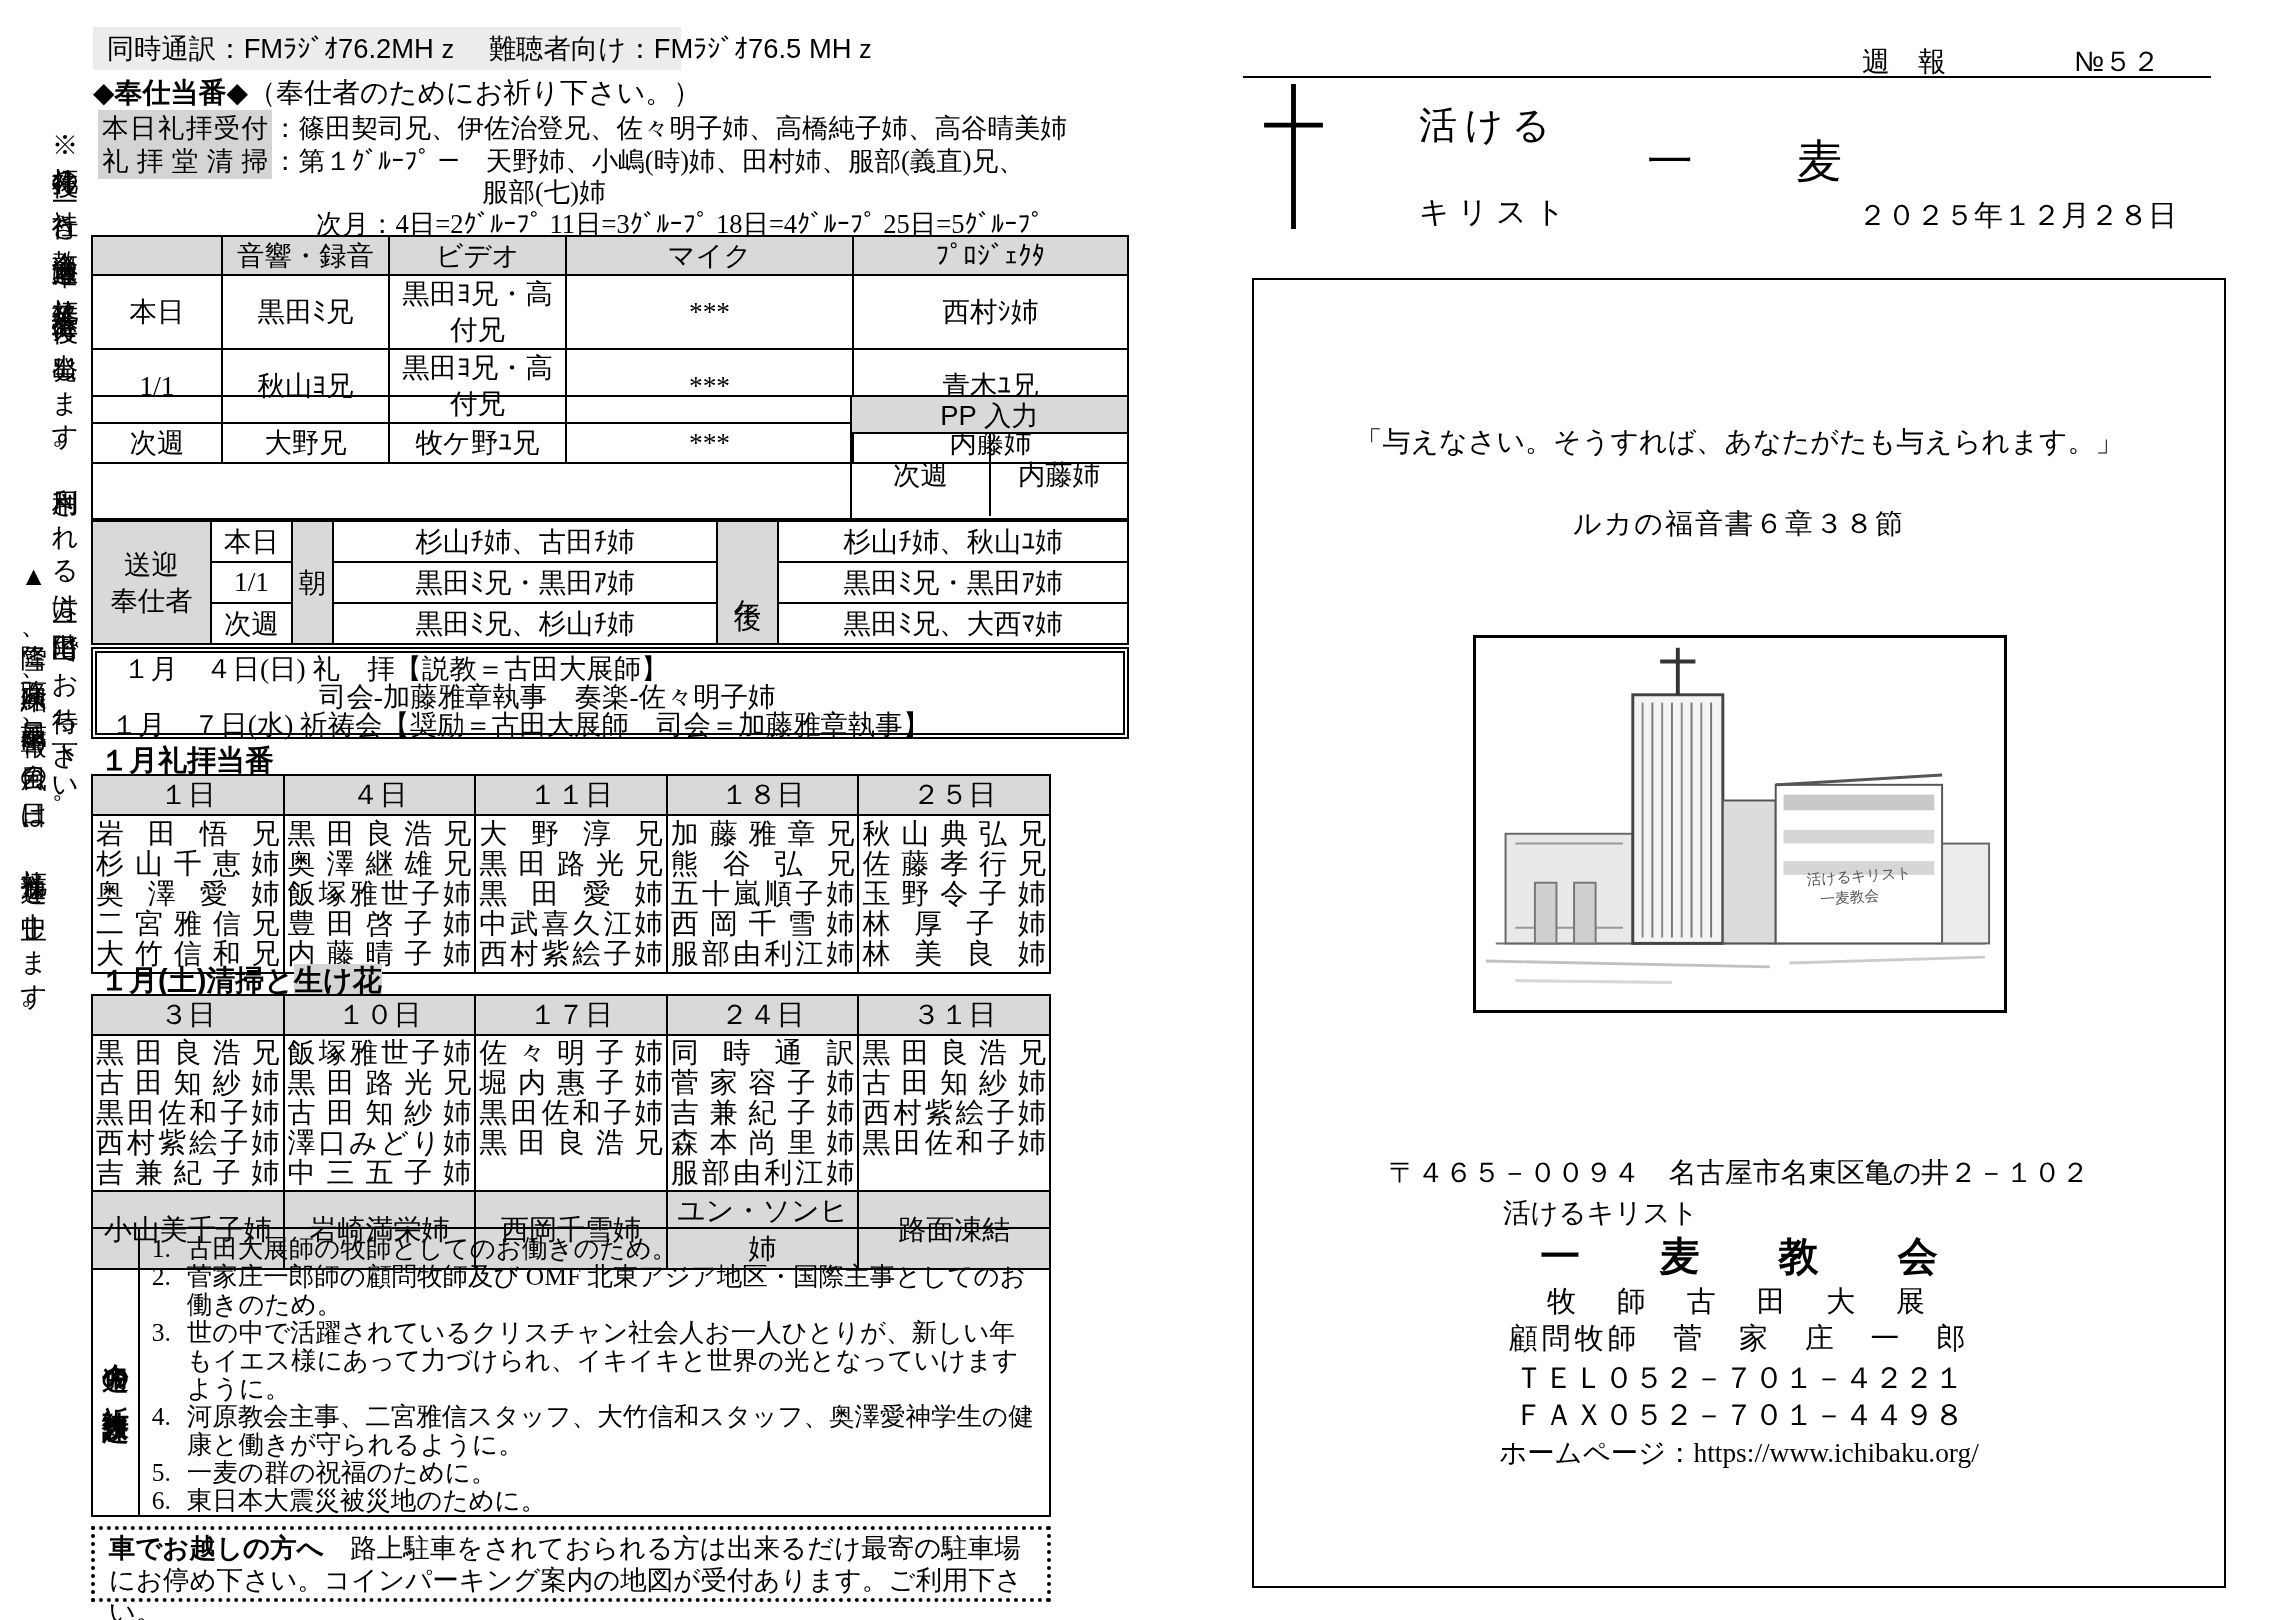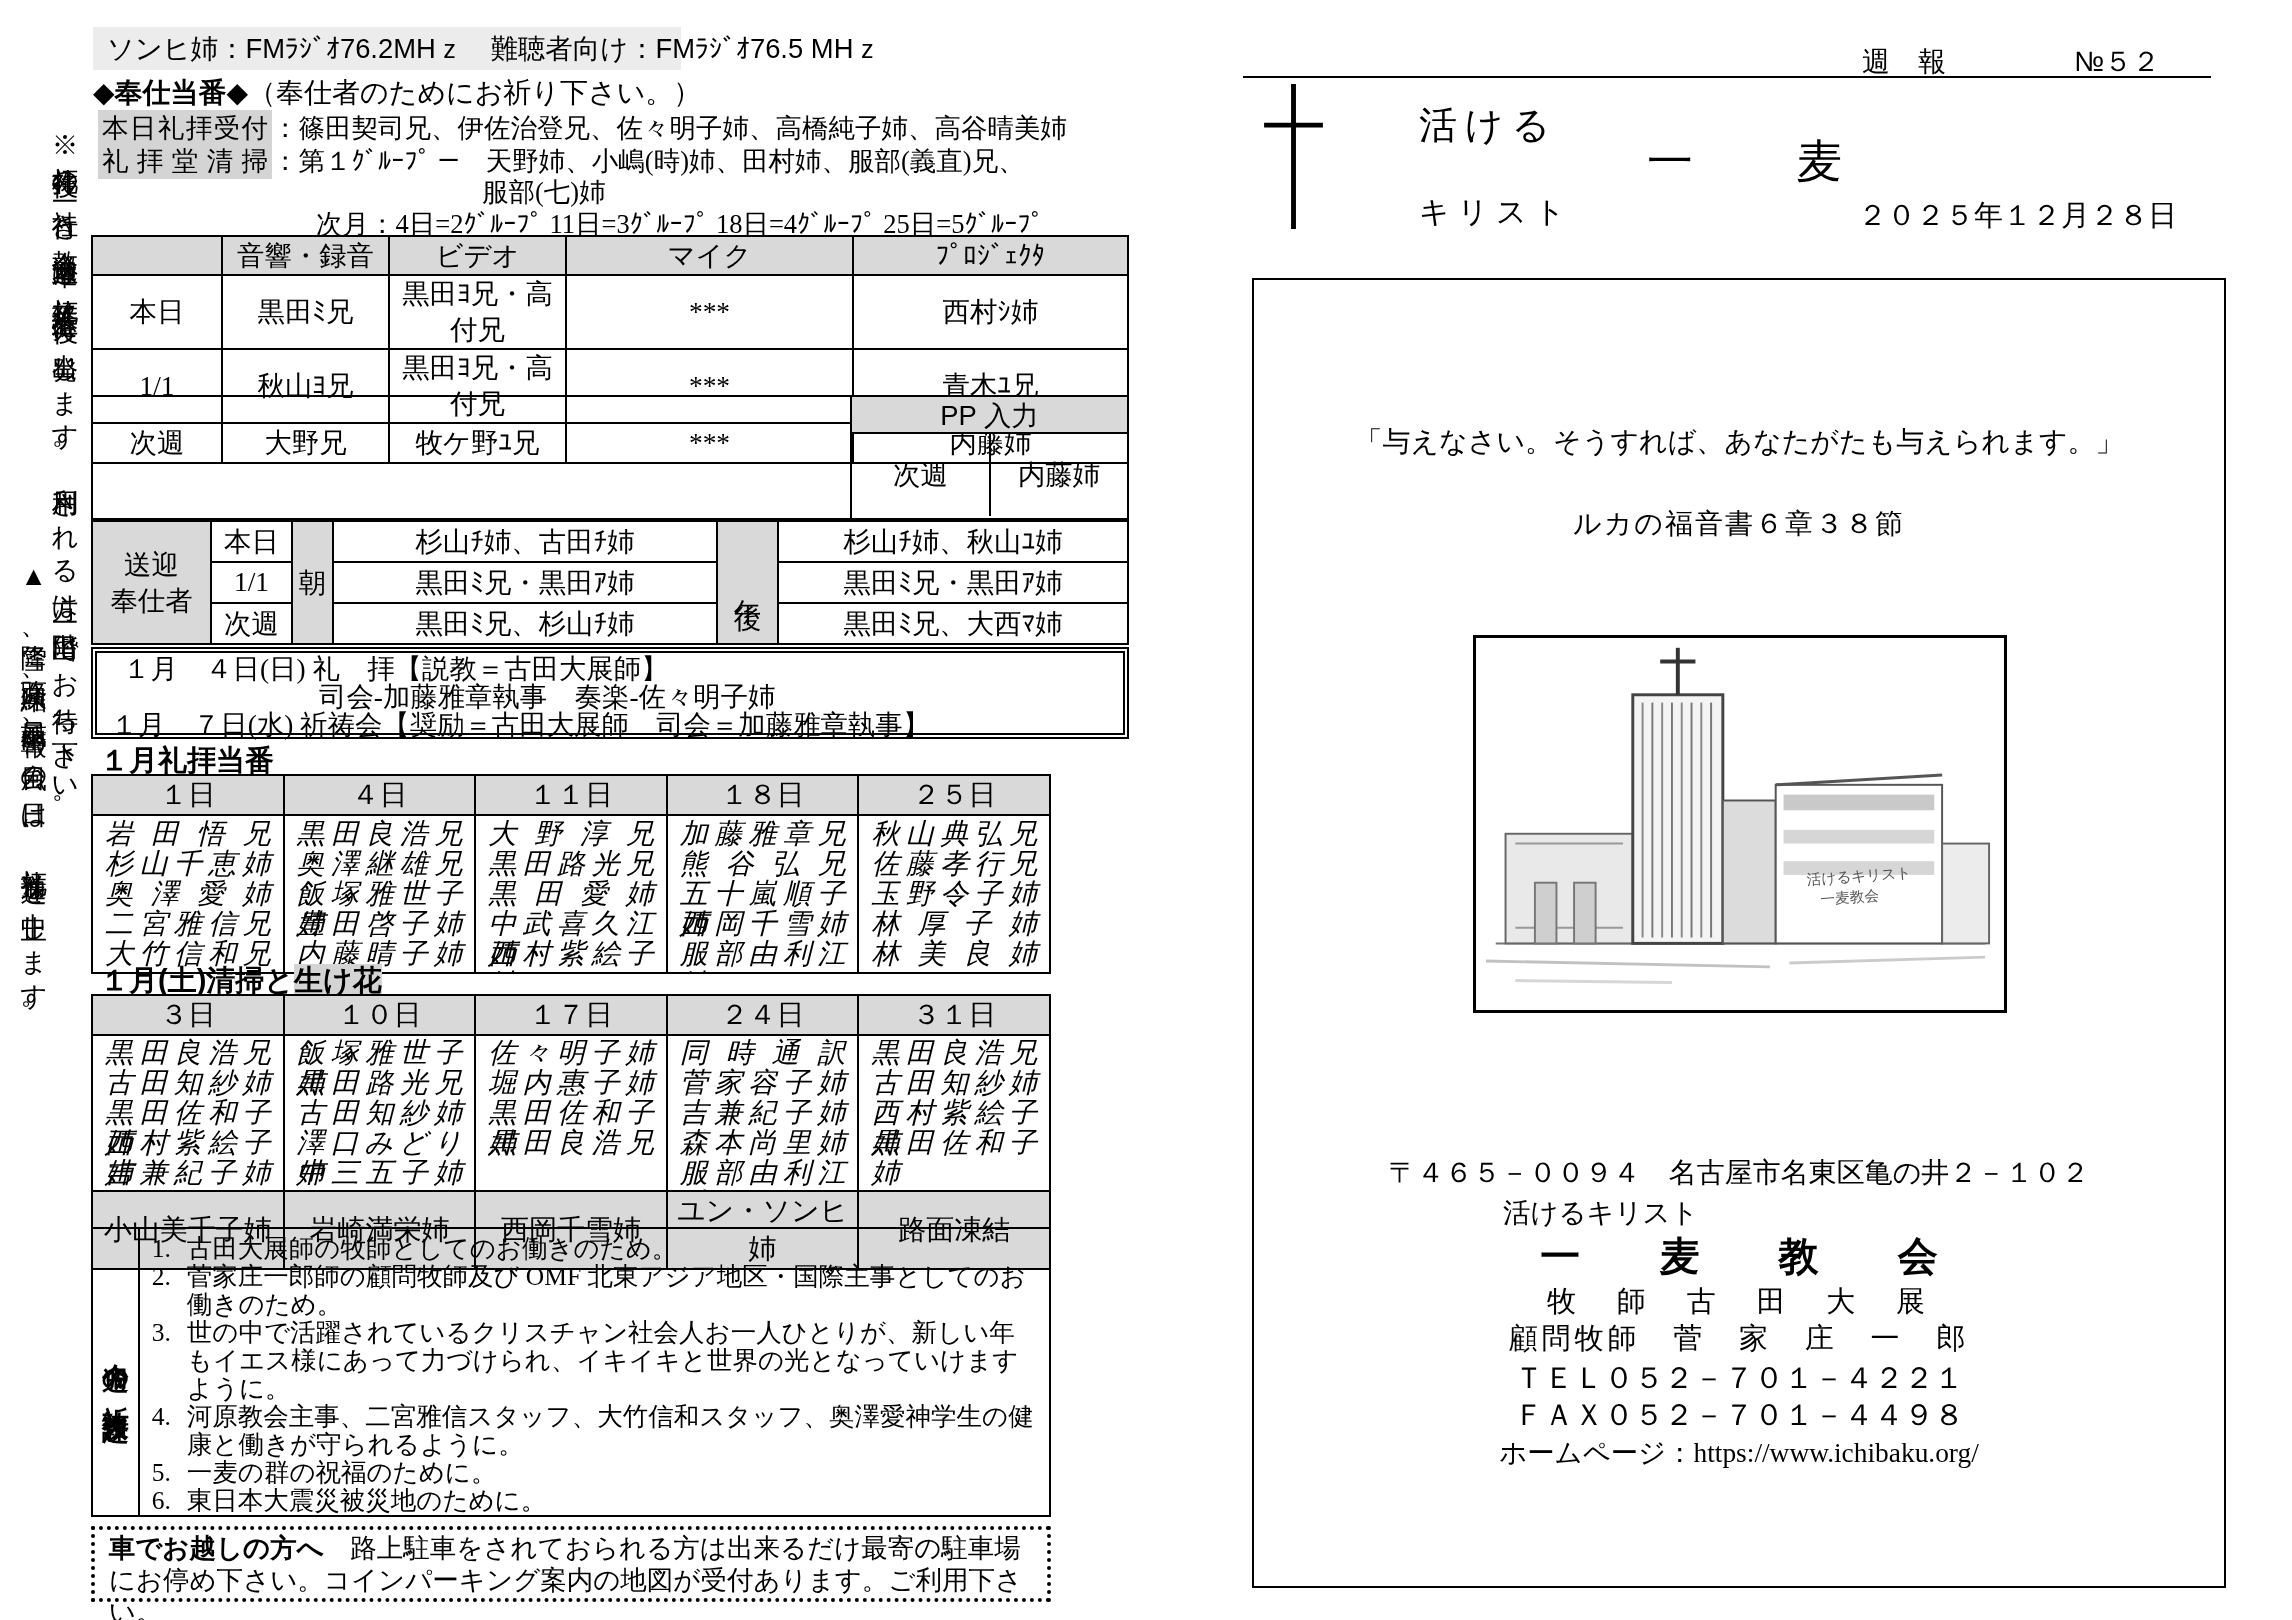--- a/index.html
+++ b/index.html
@@ -7,35 +7,35 @@
   #canvas{position:relative;width:2293px;height:1620px;background:#ffffff;color:#000;
           font-family:"Liberation Serif","DejaVu Serif",serif;overflow:hidden;}
   .abs{position:absolute;}
   .sans{font-family:"Liberation Sans","DejaVu Sans",sans-serif;}
   .b{font-weight:bold;}
   .gray{background:#d9d9d9;}
   .hl{background:#d4d4d4;}
   .vert{writing-mode:vertical-rl;text-orientation:upright;}
   table{border-collapse:collapse;table-layout:fixed;}
   td{border:2px solid #000;padding:0;text-align:center;vertical-align:middle;overflow:hidden;}
-  .jn{text-align:justify;text-align-last:justify;padding:0 12px;font-style:italic;}
+  .jn{text-align:justify;text-align-last:justify;padding:0 3px;}
   .lbl{display:inline-block;width:174px;text-align:justify;text-align-last:justify;padding:0 3.9px;}
   .nameln{height:30px;line-height:30px;}
   .cellline{display:block;}
   .ctr{text-align:center;width:100%;}
 </style>
 </head>
 <body>
 
 <div id="canvas">
 
   <div class="abs vert" style="left:47px;top:116px;height:970px;font-size:26.5px;letter-spacing:2.9px">※礼拝後の一社行き教会送迎車は礼拝終了十五分後に出発します。利用される方は一階出口でお待ち下さい。</div>
   <div class="abs vert" style="left:15.7px;top:561px;height:961px;font-size:26.5px;letter-spacing:2.9px">▲　降雪、路面凍結、暴風雨警報、台風の日は、礼拝送迎を中止します。</div>
 
-  <div class="abs sans" style="left:93px;top:26.5px;width:588px;height:43px;background:#ececec;font-size:27.4px;line-height:43px;padding-left:13.7px;white-space:nowrap">ソンヒ姉：FMﾗｼﾞｵ76.2MHｚ　難聴者向け：FMﾗｼﾞｵ76.5 MHｚ</div>
+  <div class="abs sans" style="left:93px;top:26.5px;width:588px;height:43px;background:#ececec;font-size:27.4px;line-height:43px;padding-left:13.7px;white-space:nowrap">同時通訳：FMﾗｼﾞｵ76.2MHｚ　難聴者向け：FMﾗｼﾞｵ76.5 MHｚ</div>
 
   <div class="abs" style="left:93px;top:74px;font-size:28px;white-space:nowrap">
     <span class="sans b">◆奉仕当番◆</span><span>（奉仕者のためにお祈り下さい。）</span>
   </div>
 
   <div class="abs" style="left:98px;top:110px;font-size:26.5px;white-space:nowrap">
     <span class="hl lbl sans">本日礼拝受付</span><span>：篠田契司兄、伊佐治登兄、佐々明子姉、高橋純子姉、高谷晴美姉</span>
   </div>
 
   <div class="abs" style="left:98px;top:143px;font-size:26.5px;white-space:nowrap">

